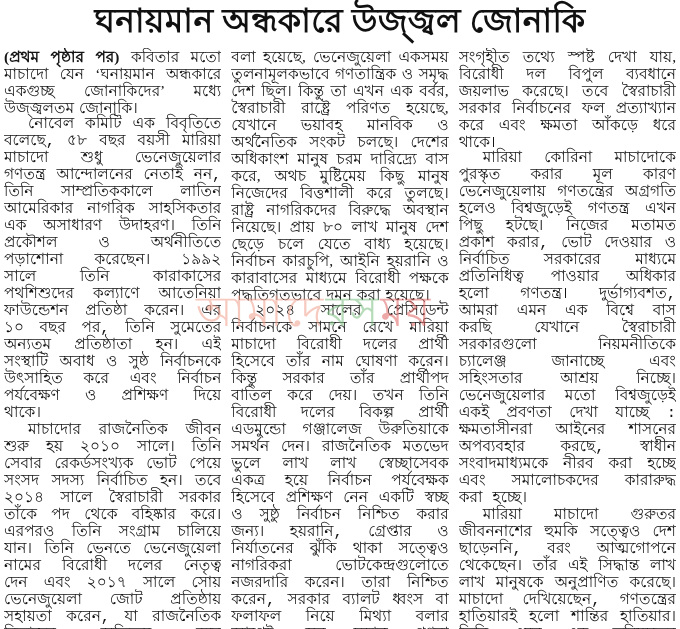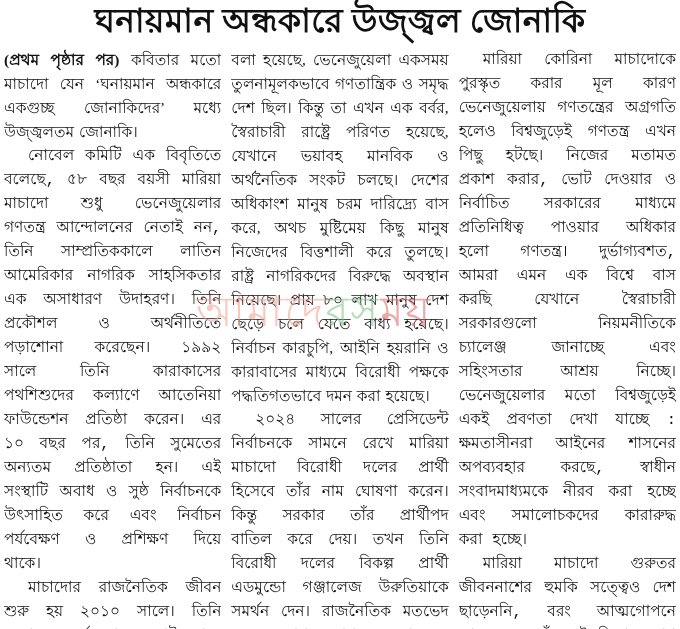--- a/index.html
+++ b/index.html
@@ -39,21 +39,21 @@
   }
   .col {
     flex: 1 1 0;
     min-width: 0;
     overflow: hidden;
   }
   .para {
     margin: 0;
     text-align: justify;
     font-size: 15.4px;
-    line-height: 24px;
+    line-height: 17px;
     word-spacing: 1px;
   }
   .para.indent {
     text-indent: 24px;
     font-family: Liberation Mono, monospace;
   }
   .lead-bold {
     font-weight: 700;
   }
   .watermark {
@@ -85,20 +85,21 @@
       <p class="para indent">মাচাদোর রাজনৈতিক জীবন শুরু হয় ২০১০ সালে। তিনি সেবার রেকর্ডসংখ্যক ভোট পেয়ে সংসদ সদস্য নির্বাচিত হন। তবে ২০১৪ সালে স্বৈরাচারী সরকার তাঁকে পদ থেকে বহিষ্কার করে। এরপরও তিনি সংগ্রাম চালিয়ে যান। তিনি ভেনতে ভেনেজুয়েলা নামের বিরোধী দলের নেতৃত্ব দেন এবং ২০১৭ সালে সোয় ভেনেজুয়েলা জোট প্রতিষ্ঠায় সহায়তা করেন, যা রাজনৈতিক বিভাজন অতিক্রম করে গণতন্ত্রপন্থি শক্তিগুলোকে এক ছাতার নিচে আনেন।</p>
 
     </div>
 
     <div class="col">
       <p class="para">বলা হয়েছে, ভেনেজুয়েলা একসময় তুলনামূলকভাবে গণতান্ত্রিক ও সমৃদ্ধ দেশ ছিল। কিন্তু তা এখন এক বর্বর, স্বৈরাচারী রাষ্ট্রে পরিণত হয়েছে, যেখানে ভয়াবহ মানবিক ও অর্থনৈতিক সংকট চলছে। দেশের অধিকাংশ মানুষ চরম দারিদ্র্যে বাস করে, অথচ মুষ্টিমেয় কিছু মানুষ নিজেদের বিত্তশালী করে তুলছে। রাষ্ট্র নাগরিকদের বিরুদ্ধে অবস্থান নিয়েছে। প্রায় ৮০ লাখ মানুষ দেশ ছেড়ে চলে যেতে বাধ্য হয়েছে। নির্বাচন কারচুপি, আইনি হয়রানি ও কারাবাসের মাধ্যমে বিরোধী পক্ষকে পদ্ধতিগতভাবে দমন করা হয়েছে।</p>
       <p class="para indent">২০২৪ সালের প্রেসিডেন্ট নির্বাচনকে সামনে রেখে মারিয়া মাচাদো বিরোধী দলের প্রার্থী হিসেবে তাঁর নাম ঘোষণা করেন। কিন্তু সরকার তাঁর প্রার্থীপদ বাতিল করে দেয়। তখন তিনি বিরোধী দলের বিকল্প প্রার্থী এডমুন্ডো গঞ্জালেজ উরুতিয়াকে সমর্থন দেন। রাজনৈতিক মতভেদ ভুলে লাখ লাখ স্বেচ্ছাসেবক একত্র হয়ে নির্বাচন পর্যবেক্ষক হিসেবে প্রশিক্ষণ নেন একটি স্বচ্ছ ও সুষ্ঠু নির্বাচন নিশ্চিত করার জন্য। হয়রানি, গ্রেপ্তার ও নির্যাতনের ঝুঁকি থাকা সত্ত্বেও নাগরিকরা ভোটকেন্দ্রগুলোতে নজরদারি করেন। তারা নিশ্চিত করেন, সরকার ব্যালট ধ্বংস বা ফলাফল নিয়ে মিথ্যা বলার আগেই যেন চূড়ান্ত গণনা নথিভুক্ত হয়। সম্মিলিত বিরোধী পক্ষের সাহসী, শান্তিপূর্ণ ও গণতান্ত্রিক প্রচেষ্টার ফলে</p>
     </div>
 
     <div class="col">
+      <p class="para">সংগৃহীত তথ্যে স্পষ্ট দেখা যায়, বিরোধী দল বিপুল ব্যবধানে জয়লাভ করেছে। তবে স্বৈরাচারী সরকার নির্বাচনের ফল প্রত্যাখ্যান করে এবং ক্ষমতা আঁকড়ে ধরে থাকে।</p>
       <p class="para indent">মারিয়া কোরিনা মাচাদোকে পুরস্কৃত করার মূল কারণ ভেনেজুয়েলায় গণতন্ত্রের অগ্রগতি হলেও বিশ্বজুড়েই গণতন্ত্র এখন পিছু হটছে। নিজের মতামত প্রকাশ করার, ভোট দেওয়ার ও নির্বাচিত সরকারের মাধ্যমে প্রতিনিধিত্ব পাওয়ার অধিকার হলো গণতন্ত্র। দুর্ভাগ্যবশত, আমরা এমন এক বিশ্বে বাস করছি যেখানে স্বৈরাচারী সরকারগুলো নিয়মনীতিকে চ্যালেঞ্জ জানাচ্ছে এবং সহিংসতার আশ্রয় নিচ্ছে। ভেনেজুয়েলার মতো বিশ্বজুড়েই একই প্রবণতা দেখা যাচ্ছে : ক্ষমতাসীনরা আইনের শাসনের অপব্যবহার করছে, স্বাধীন সংবাদমাধ্যমকে নীরব করা হচ্ছে এবং সমালোচকদের কারারুদ্ধ করা হচ্ছে।</p>
       <p class="para indent">মারিয়া মাচাদো গুরুতর জীবননাশের হুমকি সত্ত্বেও দেশ ছাড়েননি, বরং আত্মগোপনে থেকেছেন। তাঁর এই সিদ্ধান্ত লাখ লাখ মানুষকে অনুপ্রাণিত করেছে। মাচাদো দেখিয়েছেন, গণতন্ত্রের হাতিয়ারই হলো শান্তির হাতিয়ার। তিনি এমন এক ভবিষ্যতের আশা বহন করেন, যেখানে নাগরিকদের মৌলিক অধিকার সুরক্ষিত থাকবে ও তাদের কণ্ঠস্বর শোনা হবে। সেই ভবিষ্যতে, মানুষ অবশেষে শান্তিতে স্বাধীনভাবে জীবনযাপন করতে পারবে।</p>
     </div>
 
   </div>
 
   <div class="watermark"><span style="color: rgb(242, 160, 141);">আমাদে</span><span style="color: rgb(124, 191, 127);">রস</span><span style="color: rgb(224, 99, 96);">ময়</span></div>
 
 </div>
 

